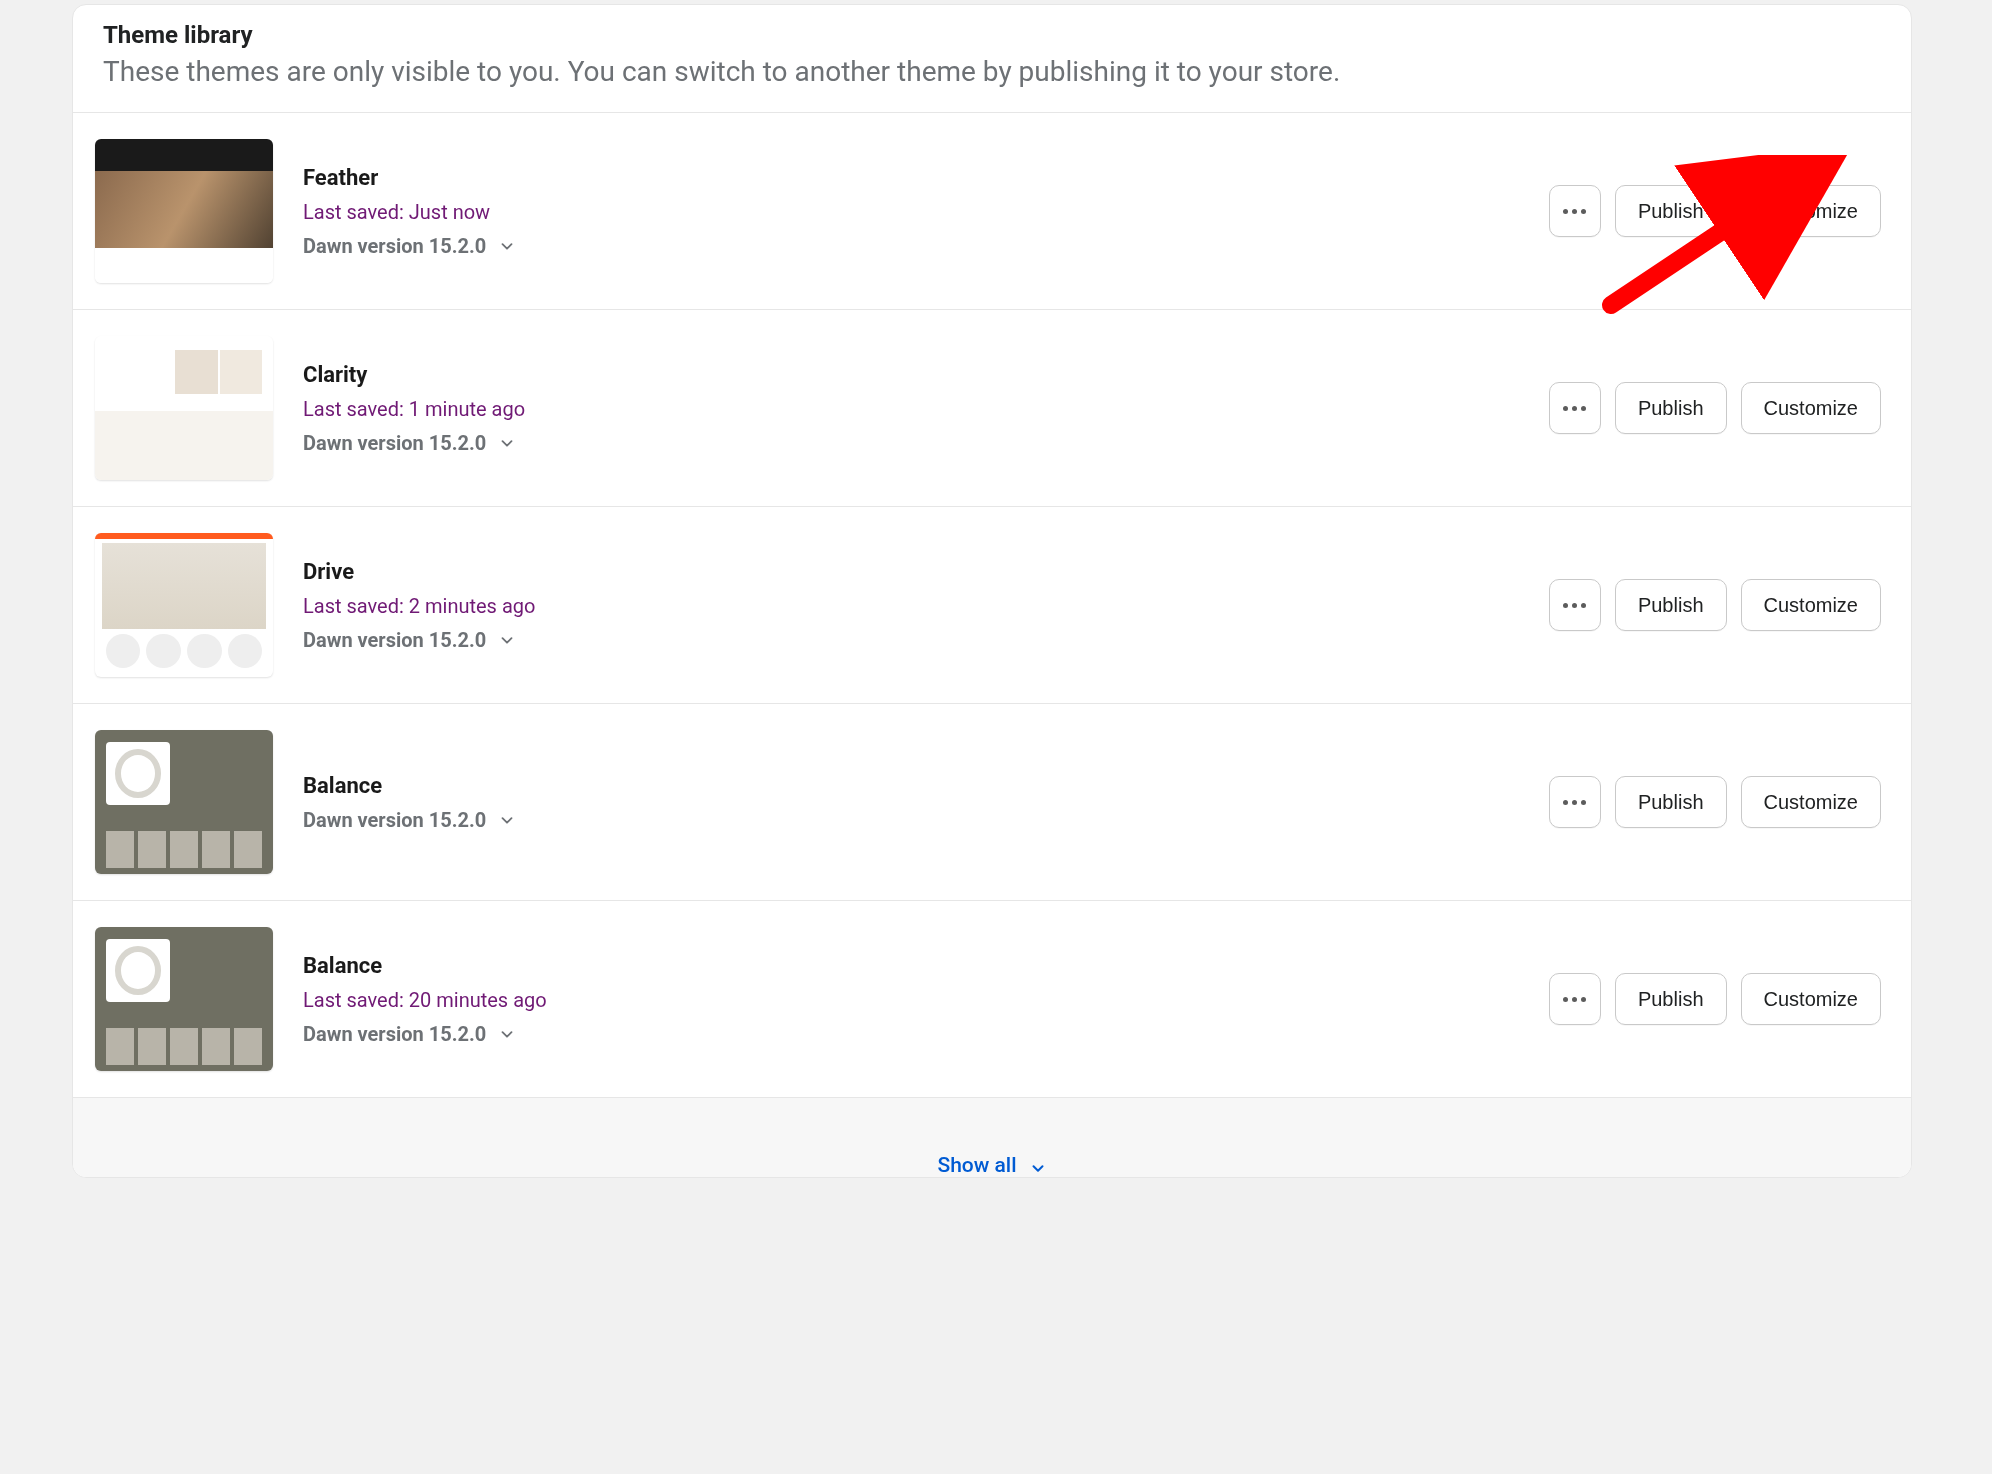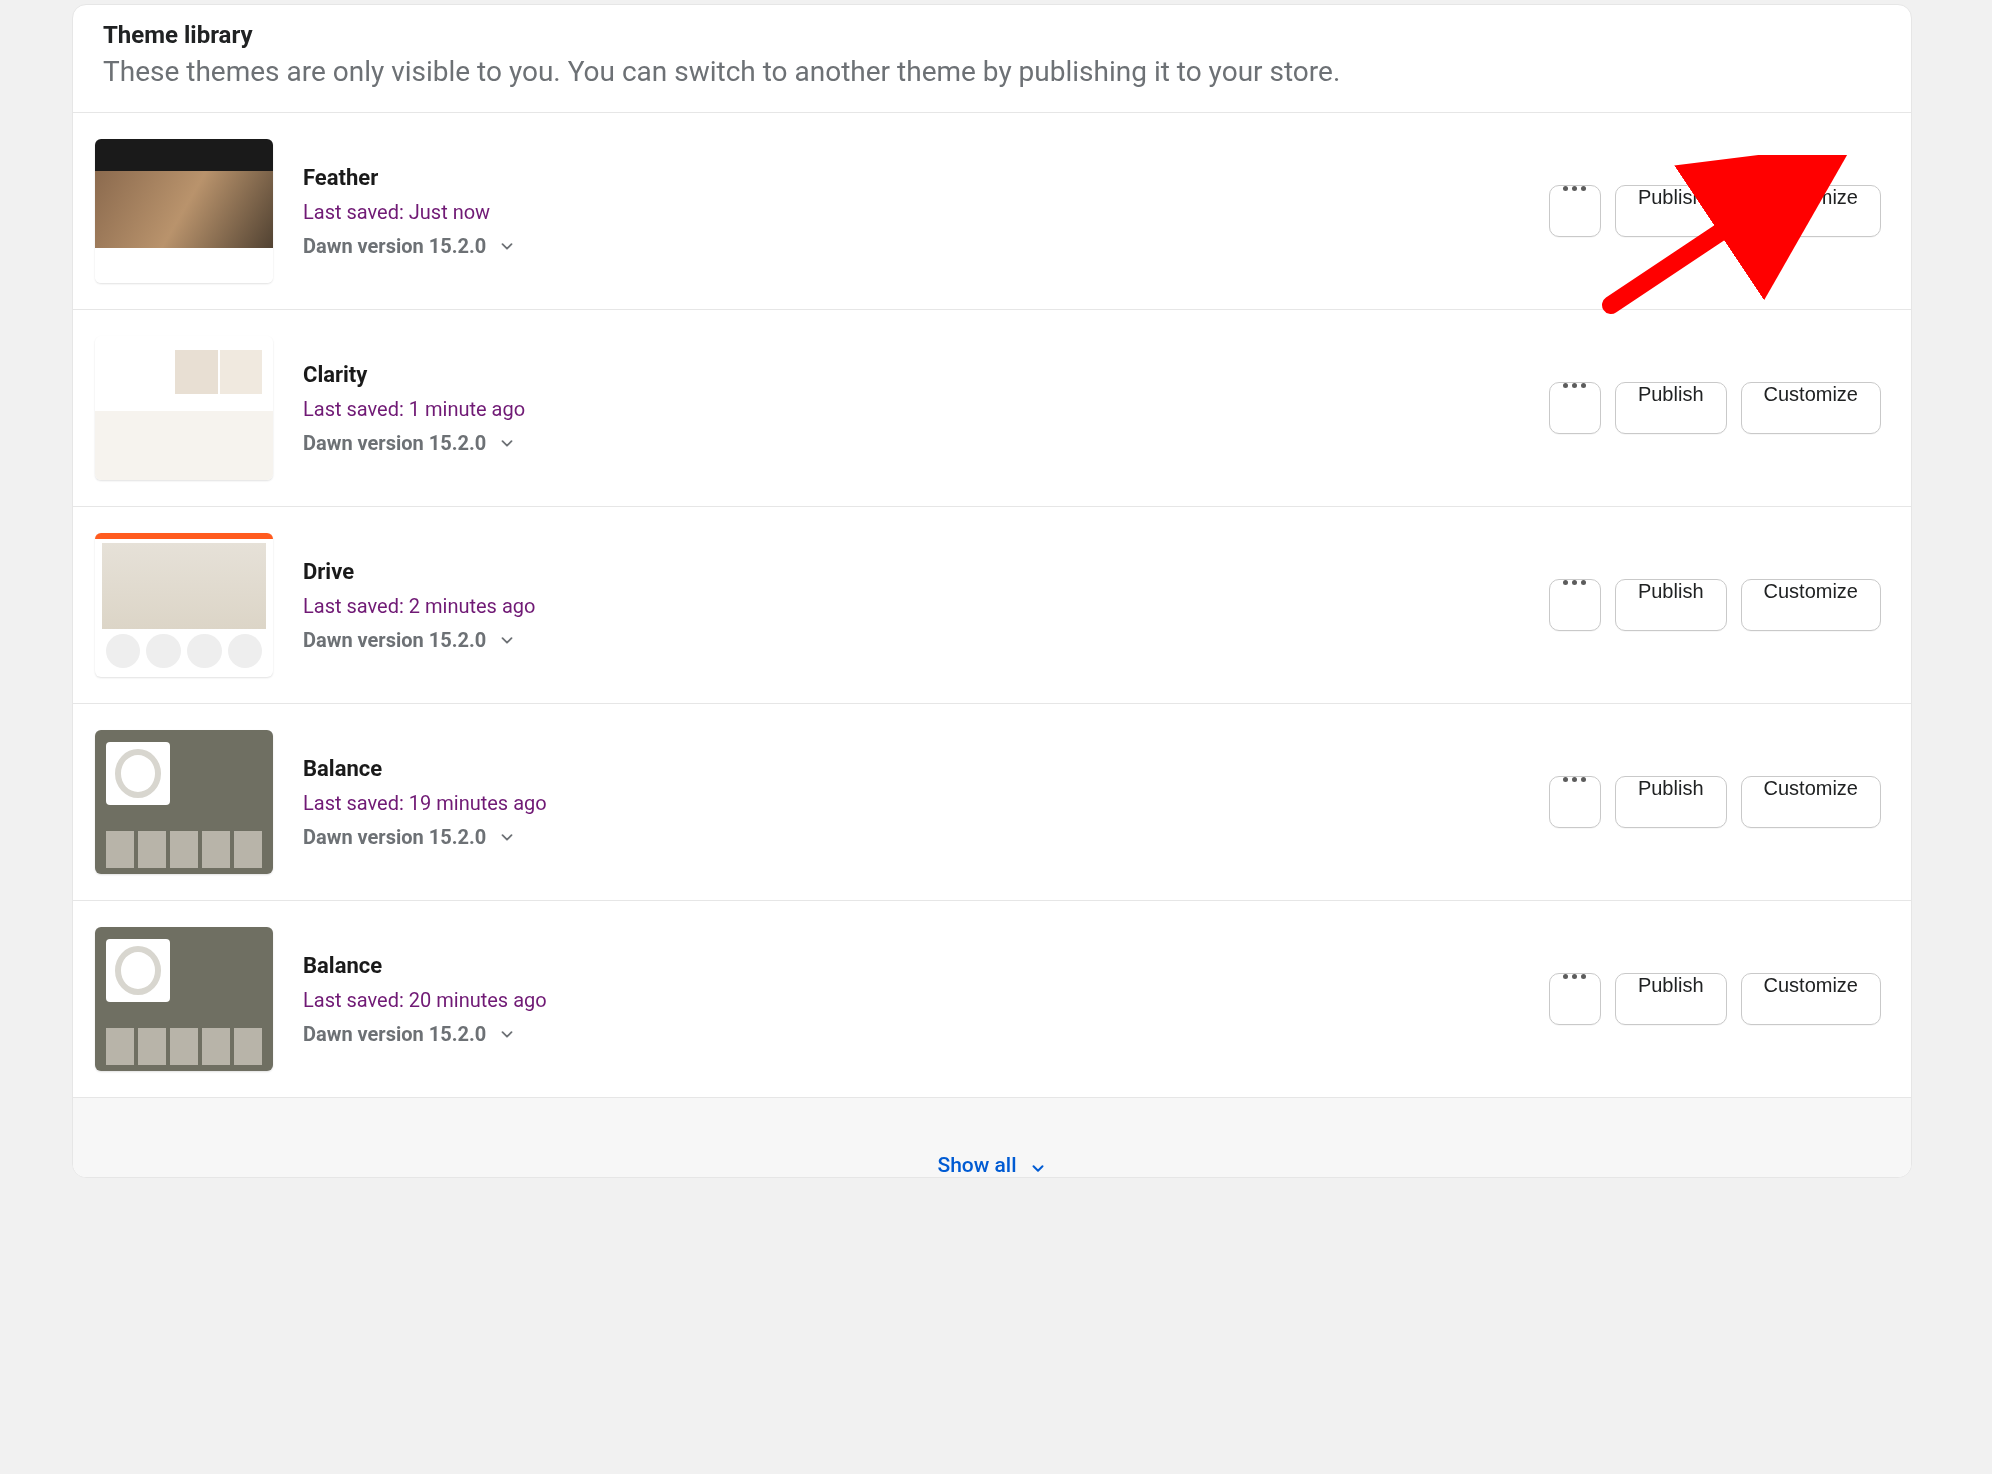--- a/index.html
+++ b/index.html
@@ -79,20 +79,21 @@
   .btn {
     background: #ffffff;
     border: 1px solid #c9c9c9;
     border-radius: 10px;
     height: 52px;
     font-size: 20px;
     font-weight: 500;
     color: #202223;
     padding: 0 22px;
     display: inline-flex;
+    align-items: center;
     justify-content: center;
     cursor: pointer;
     box-shadow: 0 1px 0 rgba(0,0,0,0.03);
   }
   .btn-icon {
     width: 52px;
     padding: 0;
   }
   .dots {
     display: inline-flex;
@@ -273,21 +274,20 @@
           <div class="strip">
             <div></div>
             <div></div>
             <div></div>
             <div></div>
             <div></div>
           </div>
         </div>
     <div class="meta">
       <div class="theme-name">Balance</div>
-      <div class="theme-saved">Last saved: 19 minutes ago</div>
       <div class="theme-version">
         <span>Dawn version 15.2.0</span>
         <svg class="chev-down" viewBox="0 0 20 20" fill="none" stroke="#6d7175" stroke-width="2" stroke-linecap="round" stroke-linejoin="round">
               <polyline points="5 8 10 13 15 8"></polyline>
             </svg>
       </div>
     </div>
     <div class="actions">
       <button class="btn btn-icon">
         <span class="dots">

